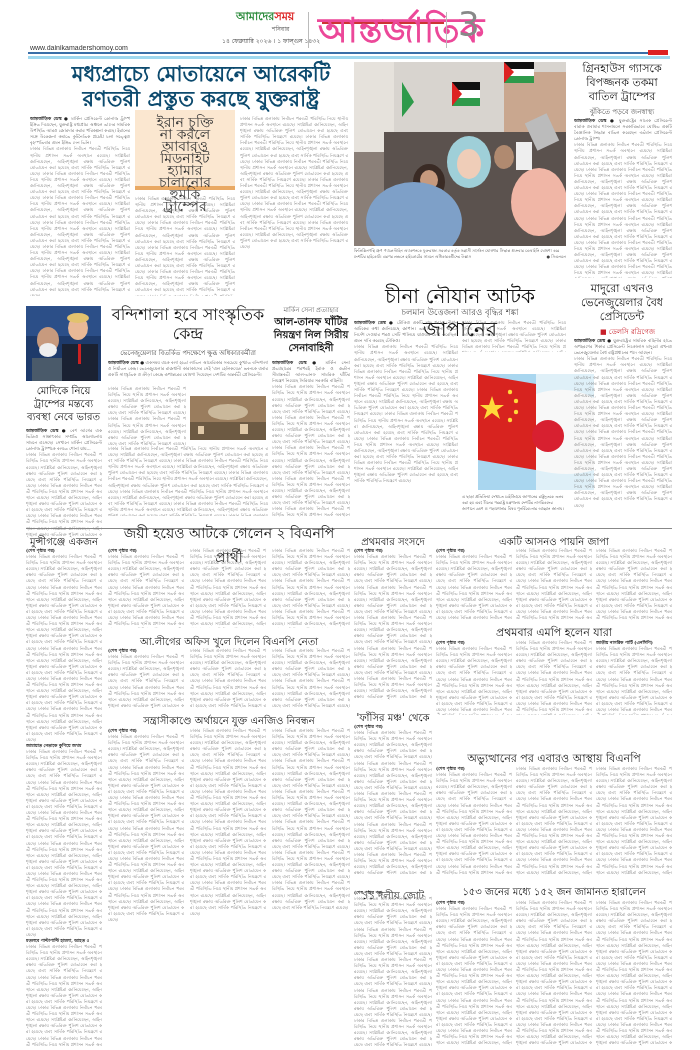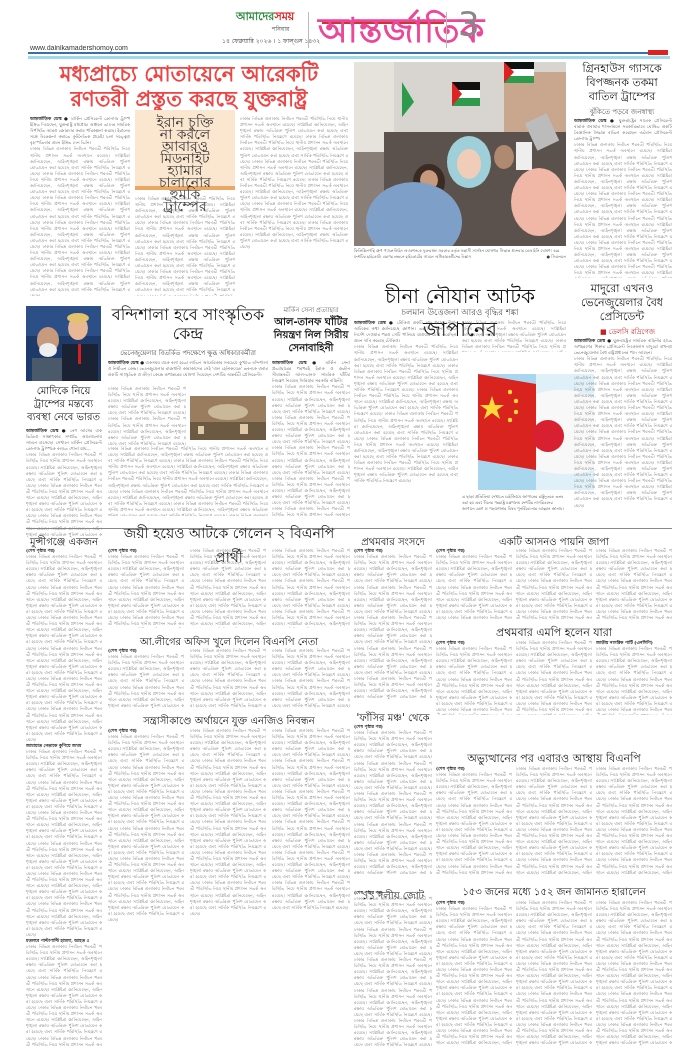--- a/index.html
+++ b/index.html
@@ -13,21 +13,21 @@
 .weekday{left:272px;top:24px;font-size:6px;color:#555}
 .dateline{left:222px;top:36px;font-size:6px;color:#444}
 .vsep{width:1px;background:#bbb}
 .section-title{left:318px;top:4px;font-family:"DejaVu Sans",sans-serif;font-size:34px;font-weight:bold;color:#ec4899;letter-spacing:1px}
 .section-title-line{left:322px;top:22px;width:122px;height:2px;background:#c33}
 .page-num{left:458px;top:4px;font-family:"DejaVu Sans",sans-serif;font-size:34px;color:#888}
 .rule-blue{left:28px;top:52px;width:620px;height:2px;background:#3a6fa8}
 .rule-red{left:648px;top:50px;width:20px;height:5px;background:#d22}
 .cyanbar{left:28px;top:56px;width:642px;height:3px;background:#9fd8ef}
 
-.hl-main{left:30px;top:62px;width:318px;font-family:"DejaVu Sans",sans-serif;font-size:21px;line-height:25px;color:#ef4444;text-align:center;font-weight:bold}
+.hl-main{left:42px;top:62px;width:318px;font-family:"DejaVu Sans",sans-serif;font-size:21px;line-height:25px;color:#0c4a6e;text-align:center;font-weight:bold}
 .hl{font-family:"DejaVu Sans",sans-serif;color:#111;text-align:center}
 .body-text{font-size:4.4px;line-height:6.1px;color:#555;text-align:justify;overflow:hidden}
 .body-text b{color:#222}
 .filltext{display:block;color:#777;word-break:break-all}
 .callout{left:135px;top:110px;width:100px;height:80px;background:#fbe7d0;border-bottom:4px solid #e9a964}
 .callout-text{padding:6px 20px;font-family:"DejaVu Sans",sans-serif;font-size:14px;line-height:12px;text-align:center;color:#333}
 .photo{overflow:hidden}
 .caption{font-size:4px;line-height:6px;color:#444}
 .hr{height:1px;background:#888}
 </style>

